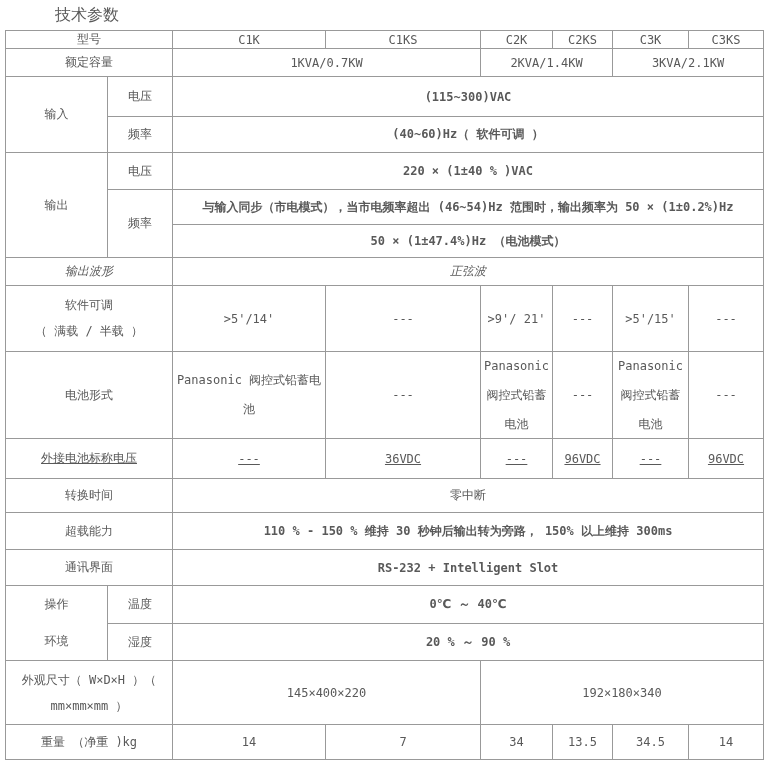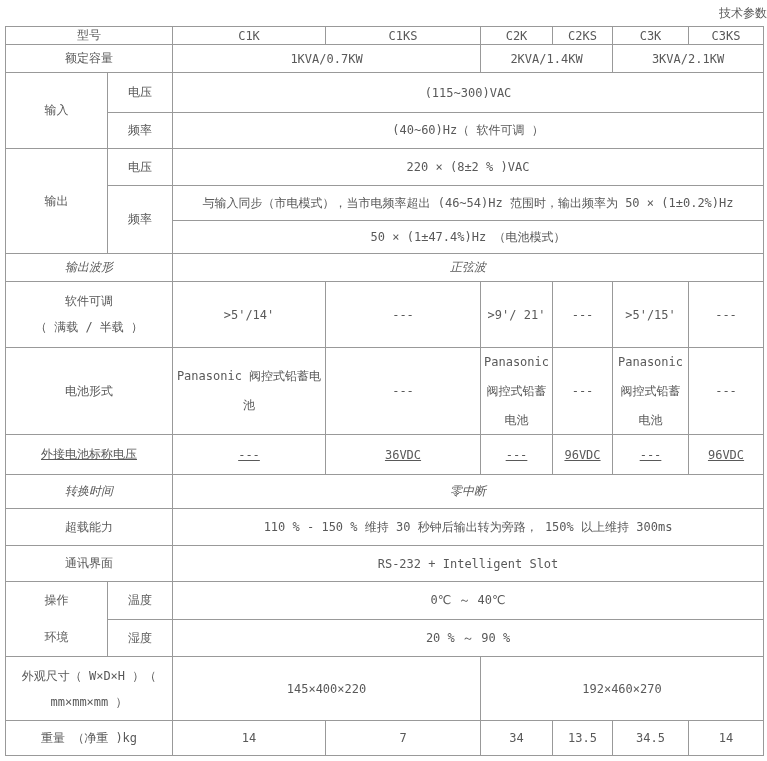--- a/index.html
+++ b/index.html
@@ -4,49 +4,48 @@
 <style>
   * { box-sizing: border-box; margin: 0; padding: 0; }
   html, body {
     width: 767px; height: 761px; overflow: hidden;
     background: #ffffff;
     font-family: "DejaVu Sans Mono", "DejaVu Sans", monospace;
     color: #595959;
   }
   .page-title {
     margin: 5px 0 4px 55px;
-    font-size: 12px;
+    font-size: 16px;
     font-weight: normal;
     color: #595959;
-    text-align: right;
   }
   table.spec {
     border-collapse: collapse;
     table-layout: fixed;
     width: 758px;
     margin-left: 5px;
   }
   table.spec td {
     border: 1px solid #999999;
     font-size: 12px;
     text-align: center;
     vertical-align: middle;
     padding: 0 2px;
     overflow: hidden;
   }
-  .nw { white-space: nowrap; }
+  .nw { white-space: nowrap; font-weight: bold; }
   .battery { line-height: 2.4; padding: 2px; margin-top: 48px; }
   .two-line div { line-height: 2.1; }
   .env-label div { line-height: 37px; }
   .dims-label div { line-height: 2.2; }
   
   tr.r1  { height: 15px; } tr.r2  { height: 28px; } tr.r3  { height: 40px; }
   tr.r4  { height: 36px; } tr.r5  { height: 37px; } tr.r6  { height: 35px; }
   tr.r7  { height: 33px; } tr.r8  { height: 28px; font-style: italic; } tr.r9  { height: 66px; }
-  tr.r10 { height: 86px; } tr.r11 { height: 40px; text-decoration: underline; } tr.r12 { height: 34px; font-style: italic; }
+  tr.r10 { height: 86px; } tr.r11 { height: 40px; text-decoration: underline; } tr.r12 { height: 34px; }
   tr.r13 { height: 37px; } tr.r14 { height: 36px; } tr.r15 { height: 37px; }
   tr.r16 { height: 36px; } tr.r17 { height: 64px; } tr.r18 { height: 35px; }
 </style>
 </head>
 <body>
 
 <div class="page-title">技术参数</div>
 
 <table class="spec">
   <colgroup>
@@ -80,21 +79,21 @@
       <td>电压</td>
       <td colspan="6" class="nw">(115~300)VAC</td>
     </tr>
     <tr class="r4">
       <td>频率</td>
       <td colspan="6" class="nw">(40~60)Hz（ 软件可调 ）</td>
     </tr>
     <tr class="r5">
       <td rowspan="3">输出</td>
       <td>电压</td>
-      <td colspan="6" class="nw">220 × (8±2 % )VAC</td>
+      <td colspan="6" class="nw">220 × (1±40 % )VAC</td>
     </tr>
     <tr class="r6">
       <td rowspan="2">频率</td>
       <td colspan="6" class="nw">与输入同步（市电模式），当市电频率超出 (46~54)Hz 范围时，输出频率为 50 × (1±0.2%)Hz</td>
     </tr>
     <tr class="r7">
       <td colspan="6" class="nw">50 × (1±47.4%)Hz （电池模式）</td>
     </tr>
     <tr class="r8">
       <td colspan="2">输出波形</td>
@@ -153,21 +152,21 @@
     <tr class="r16">
       <td>湿度</td>
       <td colspan="6" class="nw">20 % ～ 90 %</td>
     </tr>
     <tr class="r17">
       <td colspan="2" class="dims-label">
         <div>外观尺寸（ W×D×H ）（</div>
         <div>mm×mm×mm ）</div>
       </td>
       <td colspan="2">145×400×220</td>
-      <td colspan="4">192×460×270</td>
+      <td colspan="4">192×180×340</td>
     </tr>
     <tr class="r18">
       <td colspan="2">重量 （净重 )kg</td>
       <td>14</td>
       <td>7</td>
       <td>34</td>
       <td>13.5</td>
       <td>34.5</td>
       <td>14</td>
     </tr>

